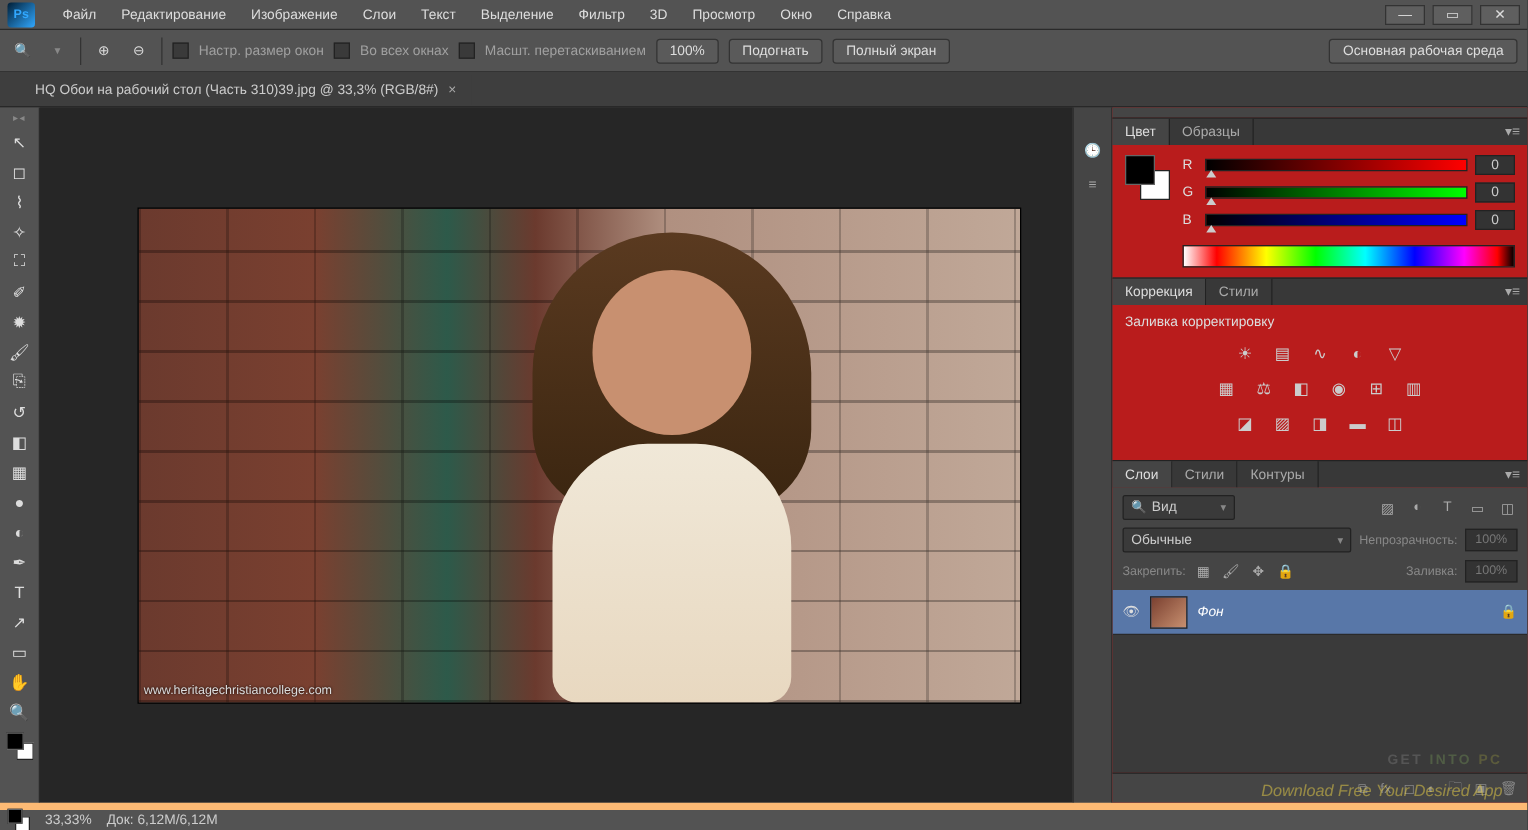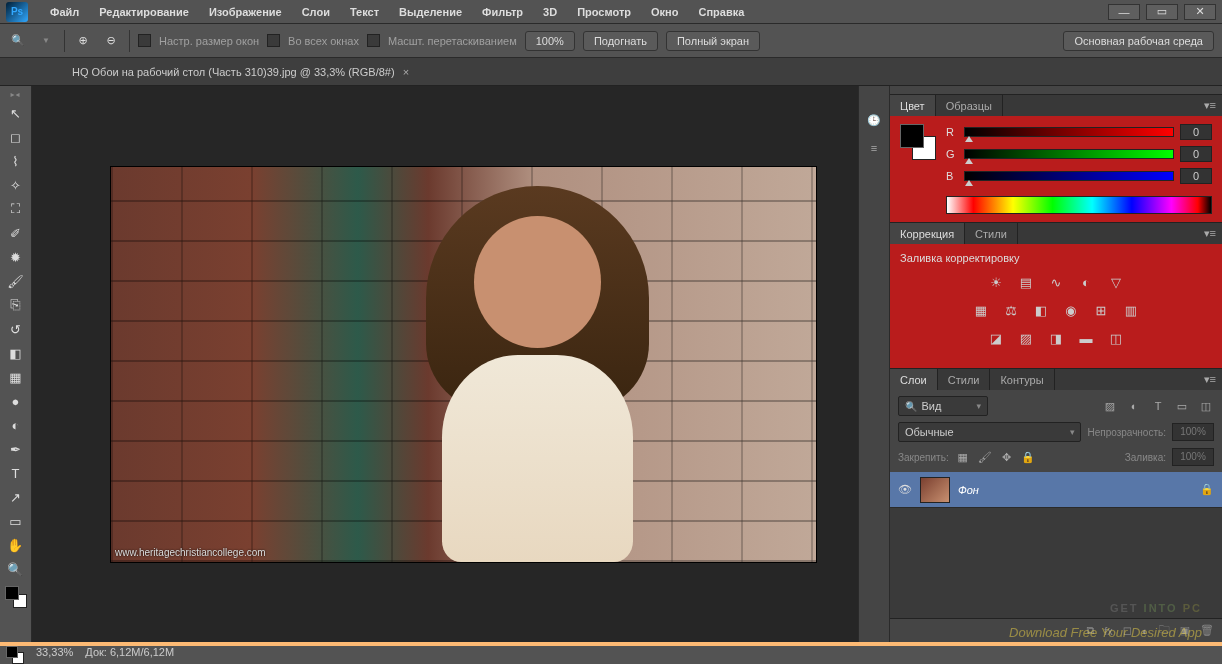--- a/index.html
+++ b/index.html
@@ -1,35 +1,35 @@
 <!DOCTYPE html>
 <html><head>
 <meta charset="utf-8">
 <style>
 * { margin: 0; padding: 0; box-sizing: border-box; font-family: Tahoma, Arial, sans-serif; font-size: 11px; color: #ccc; user-select: none; }
 body { background: #535353; width: 1222px; height: 664px; overflow: hidden; position: relative; }
 
 
 .menubar { height: 24px; background: #535353; display: flex; align-items: center; padding: 0 6px; border-bottom: 1px solid #2a2a2a; }
 .ps-logo { width: 22px; height: 20px; background: linear-gradient(135deg, #001e36, #31a8ff); border-radius: 3px; margin-right: 12px; display: flex; align-items: center; justify-content: center; color: #31a8ff; font-weight: bold; font-size: 10px; }
-.menubar .menu-item { padding: 4px 10px; color: #ddd; cursor: pointer; font-weight: bold; }
+.menubar .menu-item { padding: 4px 10px; color: #ddd; cursor: pointer; }
 .win-controls { margin-left: auto; display: flex; gap: 6px; align-items: center; }
 .win-btn { width: 32px; height: 16px; border: 1px solid #333; background: #5f5f5f; display: flex; align-items: center; justify-content: center; color: #ddd; font-size: 11px; }
 
 
 .optionsbar { height: 34px; background: #535353; display: flex; align-items: center; padding: 0 8px; gap: 8px; border-bottom: 1px solid #2a2a2a; }
 .tool-icon { width: 20px; height: 18px; display: flex; align-items: center; justify-content: center; color: #ddd; }
 .divider { width: 1px; height: 22px; background: #333; }
 .checkbox { width: 13px; height: 13px; background: #3a3a3a; border: 1px solid #222; }
 .opt-label { color: #a0a0a0; font-size: 11px; }
 .opt-btn { height: 20px; padding: 0 10px; border: 1px solid #333; border-radius: 3px; background: #5a5a5a; color: #ddd; display: flex; align-items: center; }
 .workspace-btn { margin-left: auto; }
 
 
-.tabrow { height: 28px; background: #3e3e3e; border-bottom: 1px solid #222; display: flex; align-items: center; padding-left: 60px; }
+.tabrow { height: 28px; background: #3e3e3e; border-bottom: 1px solid #222; display: flex; align-items: center; padding-left: 16px; }
 .doc-tab { padding: 6px 12px; background: #3e3e3e; color: #ddd; display: flex; align-items: center; gap: 8px; }
 .doc-tab .close { color: #aaa; }
 
 
 .main { display: flex; height: calc(664px - 24px - 34px - 28px - 22px); }
 
 
 .toolbox { width: 32px; background: #535353; border-right: 1px solid #2a2a2a; display: flex; flex-direction: column; align-items: center; padding-top: 4px; gap: 2px; }
 .tool { width: 24px; height: 22px; display: flex; align-items: center; justify-content: center; color: #ddd; font-size: 13px; cursor: pointer; border-radius: 2px; position: relative; }
 .fg-bg { width: 22px; height: 22px; position: relative; margin-top: 4px; }
@@ -96,21 +96,21 @@
 .layer-row { height: 36px; background: #5877a8; display: flex; align-items: center; padding: 0 8px; gap: 8px; border-bottom: 1px solid #2a2a2a; }
 .eye { width: 14px; color: #ddd; }
 .layer-thumb { width: 30px; height: 26px; background: linear-gradient(135deg, #7a4030, #c89070); border: 1px solid #222; }
 .layer-name { color: #fff; font-style: italic; }
 .lock-ic { margin-left: auto; color: #ddd; }
 
 .layers-footer { height: 24px; background: #454545; border-top: 1px solid #222; display: flex; align-items: center; justify-content: flex-end; gap: 10px; padding: 0 8px; }
 .lf-ic { color: #888; font-size: 11px; }
 
 
-.statusbar { height: 22px; background: #535353; border-top: 4px solid #fdba74; display: flex; align-items: flex-start; padding: 0 6px; gap: 12px; }
+.statusbar { height: 22px; background: #535353; border-top: 6px solid #fdba74; display: flex; align-items: center; padding: 0 6px; gap: 12px; }
 .status-swatch { width: 18px; height: 18px; position: relative; }
 .status-swatch .bg { position: absolute; right: 0; bottom: 0; width: 12px; height: 12px; background: #fff; border: 1px solid #222; }
 .status-swatch .fg { position: absolute; left: 0; top: 0; width: 12px; height: 12px; background: #000; border: 1px solid #666; }
 
 
 .wm { position: absolute; right: 20px; bottom: 24px; text-align: right; pointer-events: none; }
 .wm-title { font-size: 38px; font-weight: bold; letter-spacing: 2px; opacity: 0.35; }
 .wm-title .g { color: #888; }
 .wm-title .i { color: #7aa05a; }
 .wm-title .p { color: #9a9a40; }

